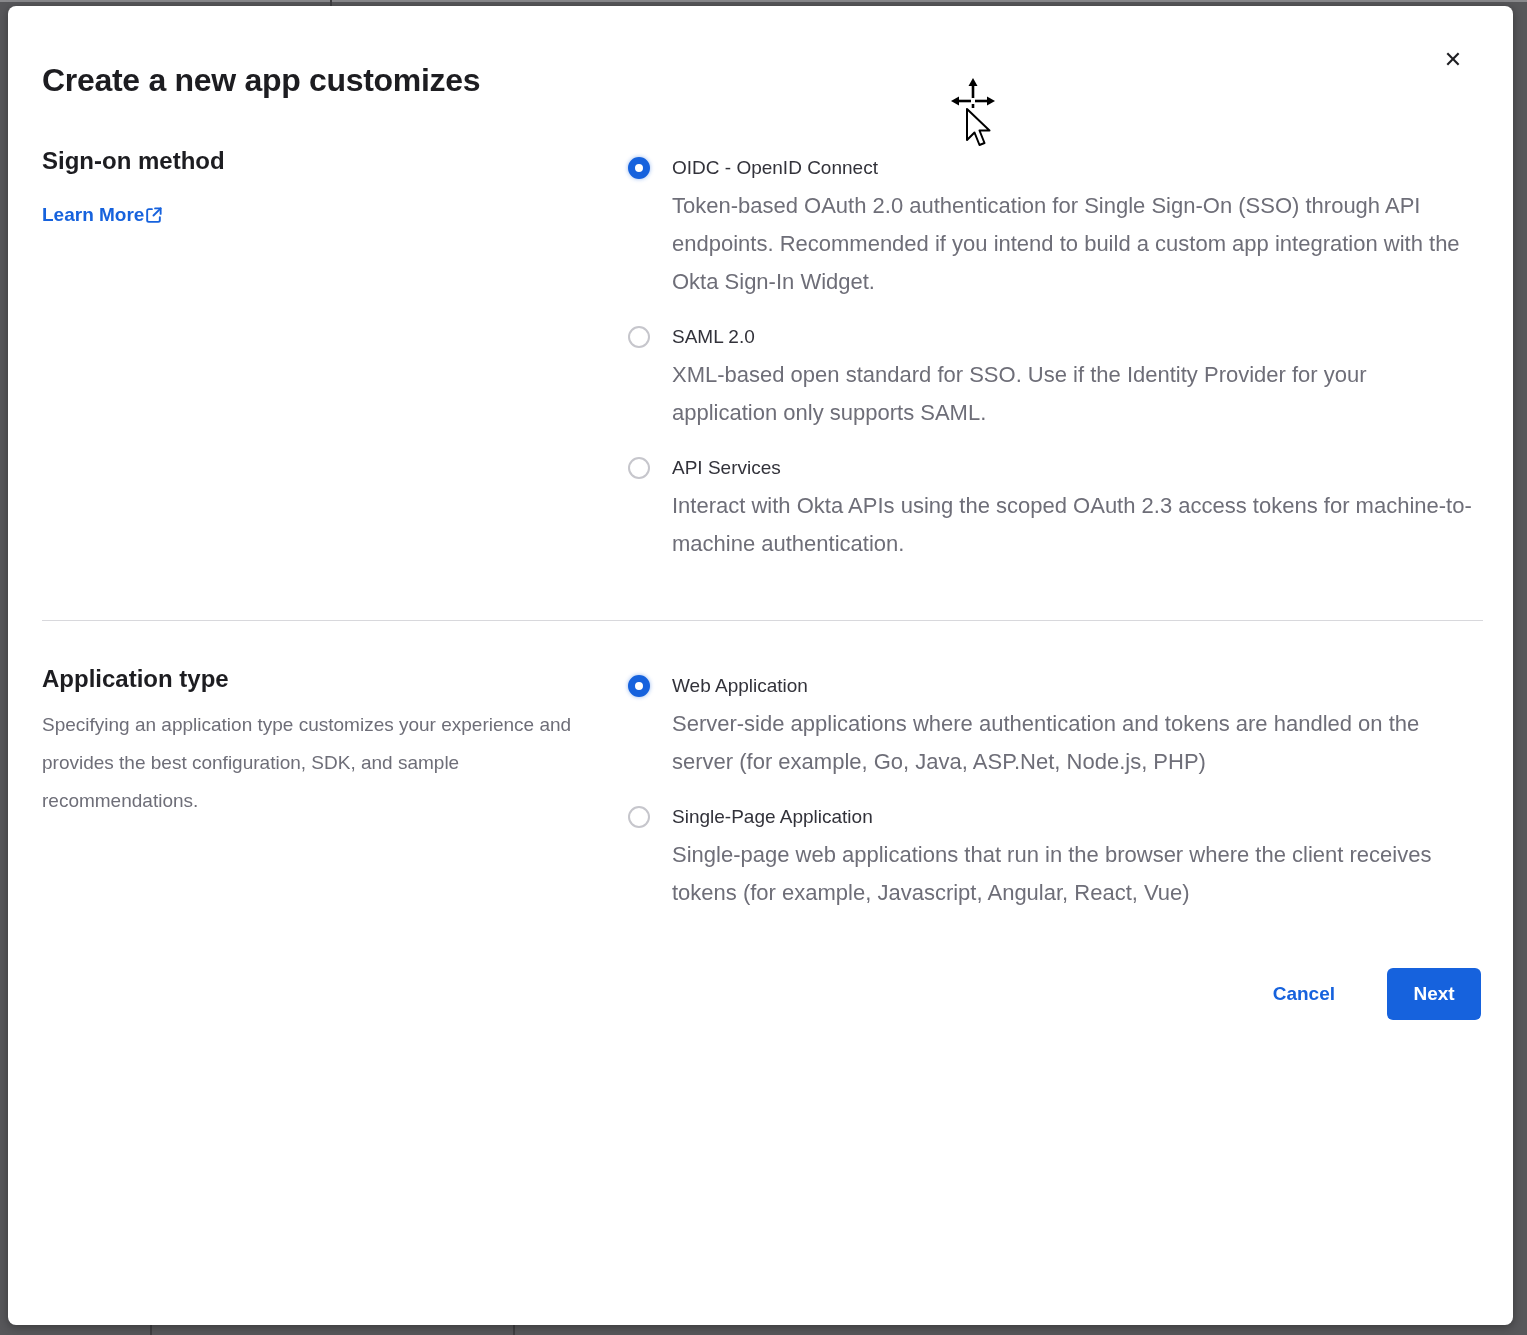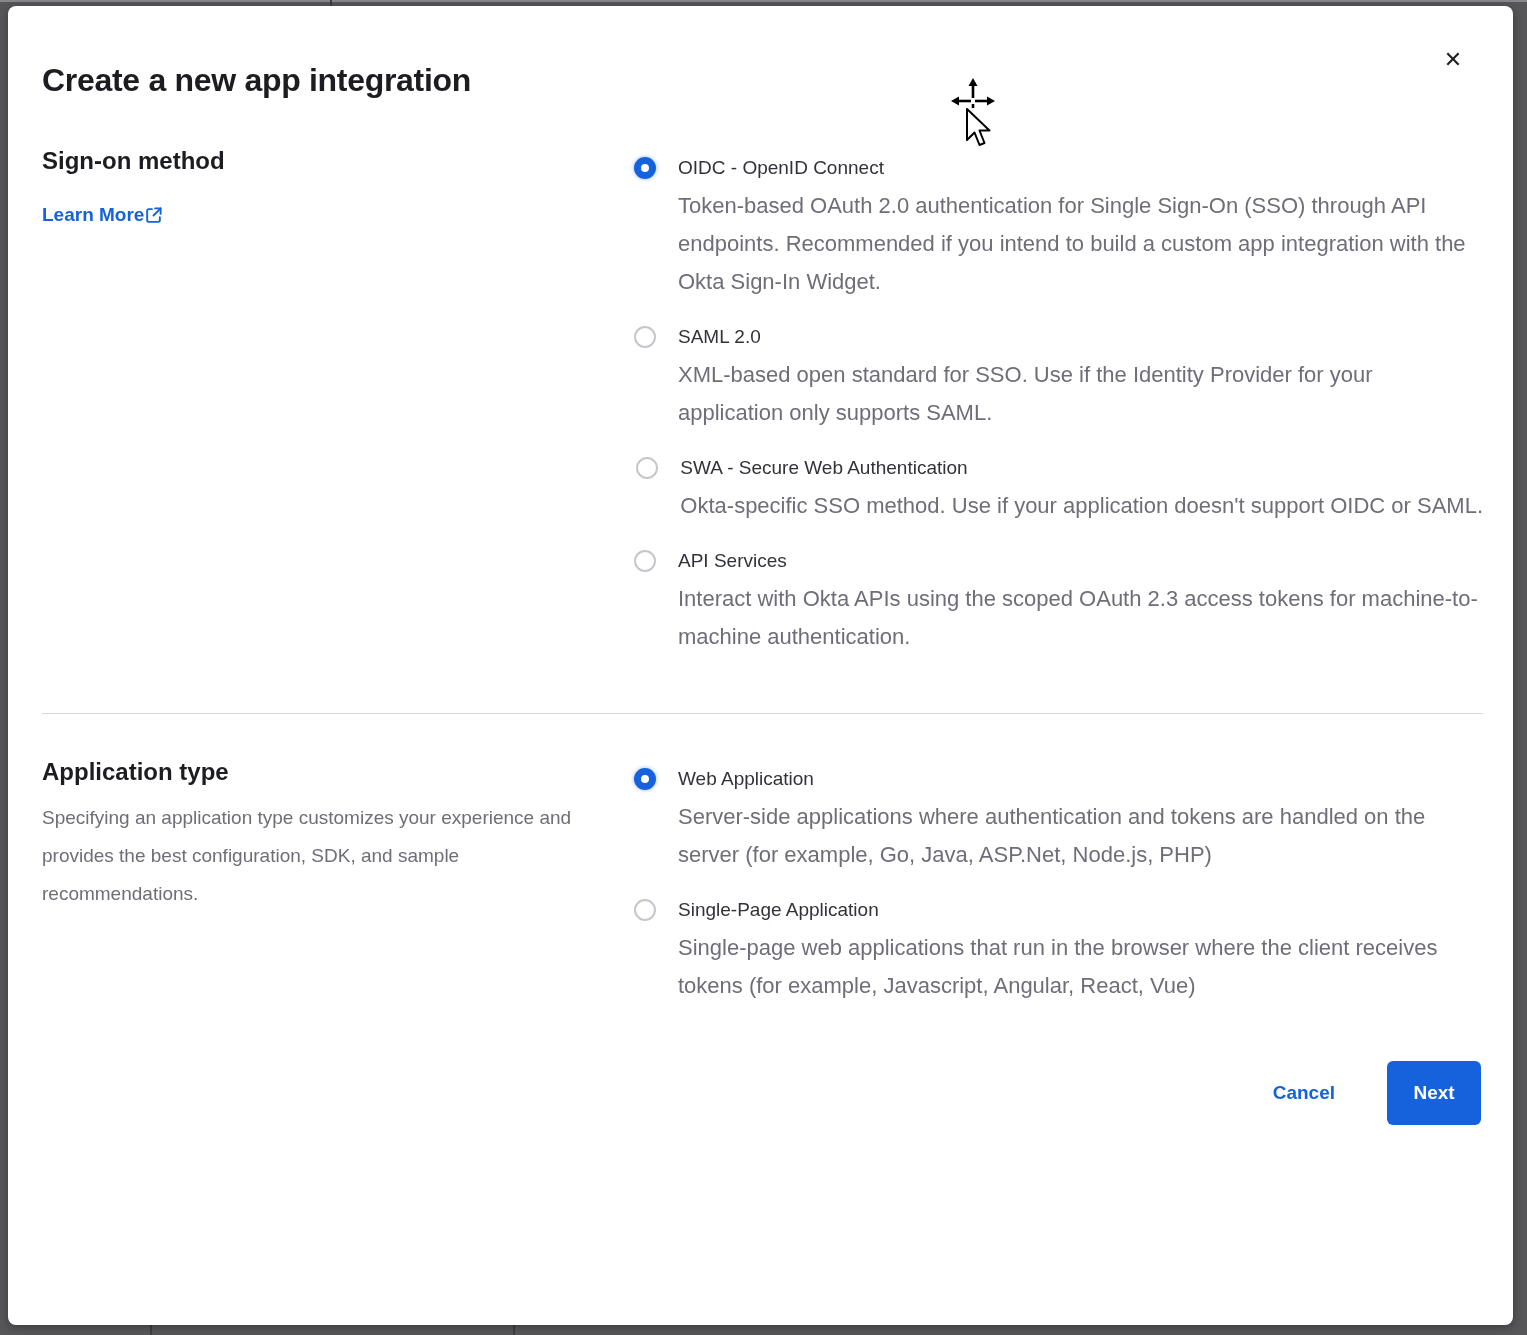--- a/index.html
+++ b/index.html
@@ -55,21 +55,21 @@
     display:inline-flex;align-items:center;
     margin-top:31px;color:var(--primary);font-size:19px;font-weight:700;
     text-decoration:none;cursor:pointer;
   }
   .learn-more svg{display:block;}
   .left-paragraph{
     color:var(--muted);font-size:19px;line-height:38px;max-width:545px;margin-top:15px;
   }
   .left-paragraph + .left-paragraph{margin-top:38px;}
 
-  .options{display:flex;flex-direction:column;align-items:flex-end;}
+  .options{display:flex;flex-direction:column;}
   .option{display:flex;align-items:flex-start;margin-bottom:17px;}
   .option:last-child{margin-bottom:0;}
   .radio{
     flex:0 0 auto;width:22px;height:22px;margin-top:8px;
     border-radius:50%;border:2px solid #c6c6cc;background:#fff;cursor:pointer;
   }
   .radio.checked{
     border:7px solid var(--primary);
     box-shadow:0 0 4px rgba(22,98,221,.45);
   }
@@ -82,40 +82,40 @@
   .modal-footer{
     display:flex;justify-content:flex-end;align-items:center;gap:52px;
     margin-top:56px;padding-right:2px;
   }
   .cancel-link{
     background:transparent;border:none;color:var(--primary);
     font-size:19px;font-weight:700;cursor:pointer;
     font-family:"Liberation Sans", sans-serif;
   }
   .next-btn{
-    min-width:94px;height:64px;padding:0 13px;
+    min-width:94px;height:52px;padding:0 13px;
     background:var(--primary);border:none;border-radius:6px;
     color:#ffffff;font-size:19px;font-weight:700;cursor:pointer;
     font-family:"Liberation Sans", sans-serif;
   }
 
   .cursor-overlay{position:absolute;left:945px;top:78px;pointer-events:none;}
 </style>
 </head>
 <body>
 
 <div class="backdrop-topline"></div>
 <div class="backdrop-vline vline-t1"></div>
 <div class="backdrop-vline vline-b1"></div>
 <div class="backdrop-vline vline-b2"></div>
 
 <div class="modal">
 
   <div class="modal-header">
-    <h1 class="modal-title">Create a new app integration</h1>
+    <h1 class="modal-title">Create a new app customizes</h1>
     <button class="close-btn">✕</button>
   </div>
 
   <div class="section section-signon">
     <div class="left-col">
       <div class="section-heading">Sign-on method</div>
       <a class="learn-more">
         <span>Learn More</span>
         <span>
           <svg width="19" height="19" viewBox="0 0 24 24" fill="none" stroke="#1662dd" stroke-width="2.4" stroke-linecap="round" stroke-linejoin="round">
@@ -132,27 +132,20 @@
         <div class="option-text">
           <div class="option-label">OIDC - OpenID Connect</div>
           <div class="option-desc">Token-based OAuth 2.0 authentication for Single Sign-On (SSO) through API endpoints. Recommended if you intend to build a custom app integration with the Okta Sign-In Widget.</div>
         </div>
       </div>
       <div class="option">
         <span class="radio"></span>
         <div class="option-text">
           <div class="option-label">SAML 2.0</div>
           <div class="option-desc">XML-based open standard for SSO. Use if the Identity Provider for your application only supports SAML.</div>
-        </div>
-      </div>
-      <div class="option">
-        <span class="radio"></span>
-        <div class="option-text">
-          <div class="option-label">SWA - Secure Web Authentication</div>
-          <div class="option-desc">Okta-specific SSO method. Use if your application doesn't support OIDC or SAML.</div>
         </div>
       </div>
       <div class="option">
         <span class="radio"></span>
         <div class="option-text">
           <div class="option-label">API Services</div>
           <div class="option-desc">Interact with Okta APIs using the scoped OAuth 2.3 access tokens for machine-to-machine authentication.</div>
         </div>
       </div>
     </div>

